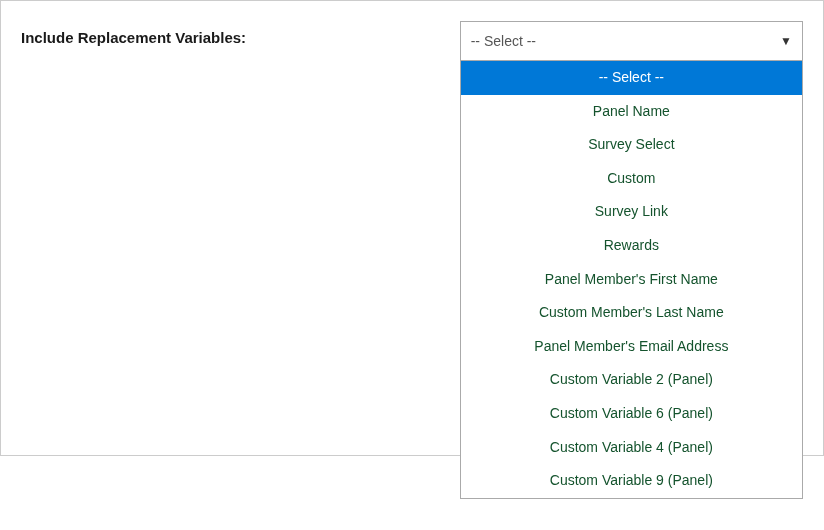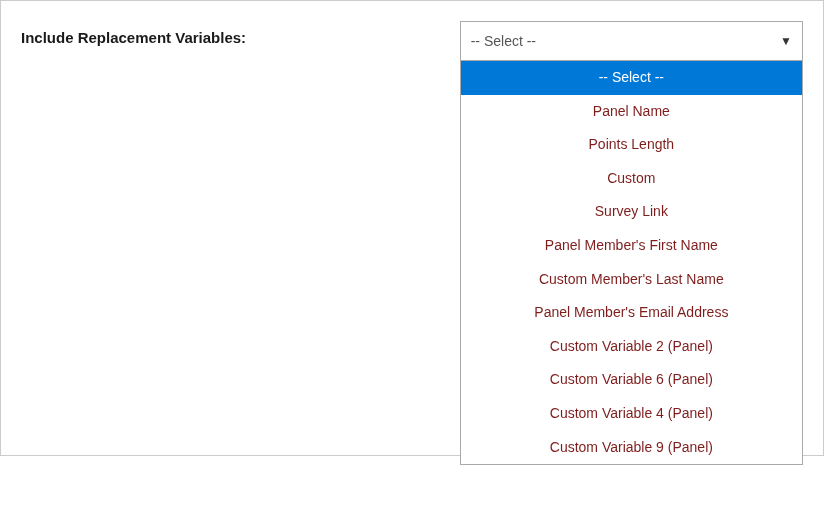--- a/index.html
+++ b/index.html
@@ -75,21 +75,21 @@
       width: 100%;
       border: 1px solid #aaa;
       border-top: none;
       background: #fff;
       z-index: 100;
     }
 
     .dropdown-item {
       padding: 7px 12px;
       cursor: pointer;
-      color: #7f1d1d;
+      color: #14532d;
       font-size: 14px;
       line-height: 1.4;
     }
 
     .dropdown-item.selected {
       background: #0078d7;
       color: #fff;
     }
   </style>
 </head>
@@ -102,23 +102,24 @@
 
   <div class="right-section">
     <div class="select-trigger">
       <span class="select-trigger-text">-- Select --</span>
       <span class="chevron-icon">▼</span>
     </div>
 
     <div class="dropdown-list" id="dropdown-list">
     <div class="dropdown-item selected">-- Select --</div>
         <div class="dropdown-item">Panel Name</div>
-        <div class="dropdown-item">Points Length</div>
+        <div class="dropdown-item">Survey Select</div>
         <div class="dropdown-item">Custom</div>
         <div class="dropdown-item">Survey Link</div>
+        <div class="dropdown-item">Rewards</div>
         <div class="dropdown-item">Panel Member's First Name</div>
         <div class="dropdown-item">Custom Member's Last Name</div>
         <div class="dropdown-item">Panel Member's Email Address</div>
         <div class="dropdown-item">Custom Variable 2 (Panel)</div>
         <div class="dropdown-item">Custom Variable 6 (Panel)</div>
         <div class="dropdown-item">Custom Variable 4 (Panel)</div>
         <div class="dropdown-item">Custom Variable 9 (Panel)</div>
       </div>
   </div>
 </div>

